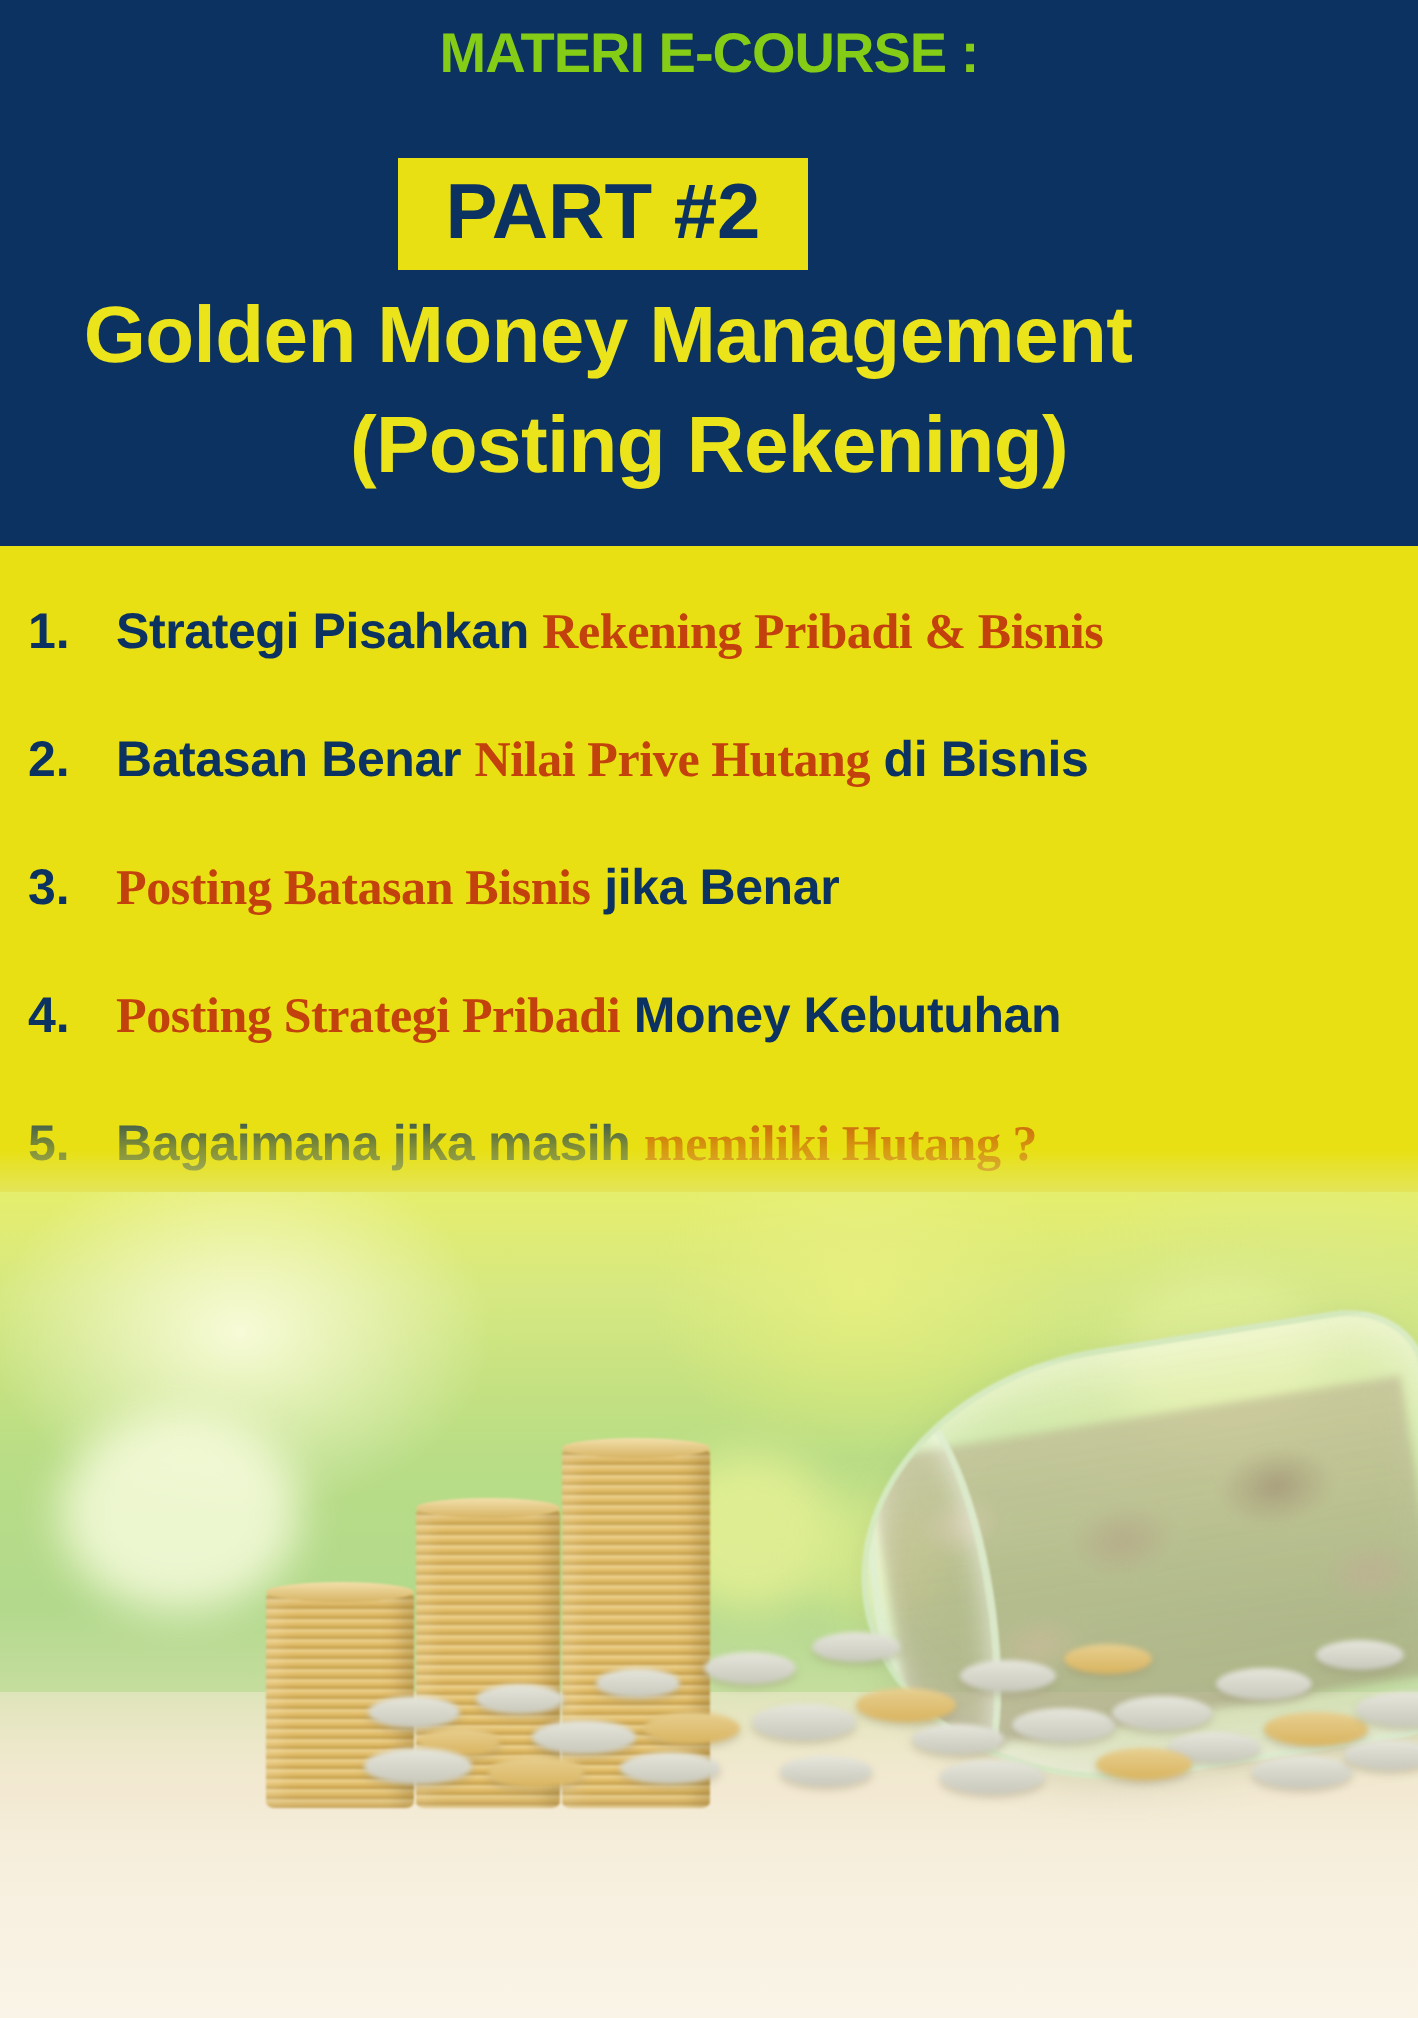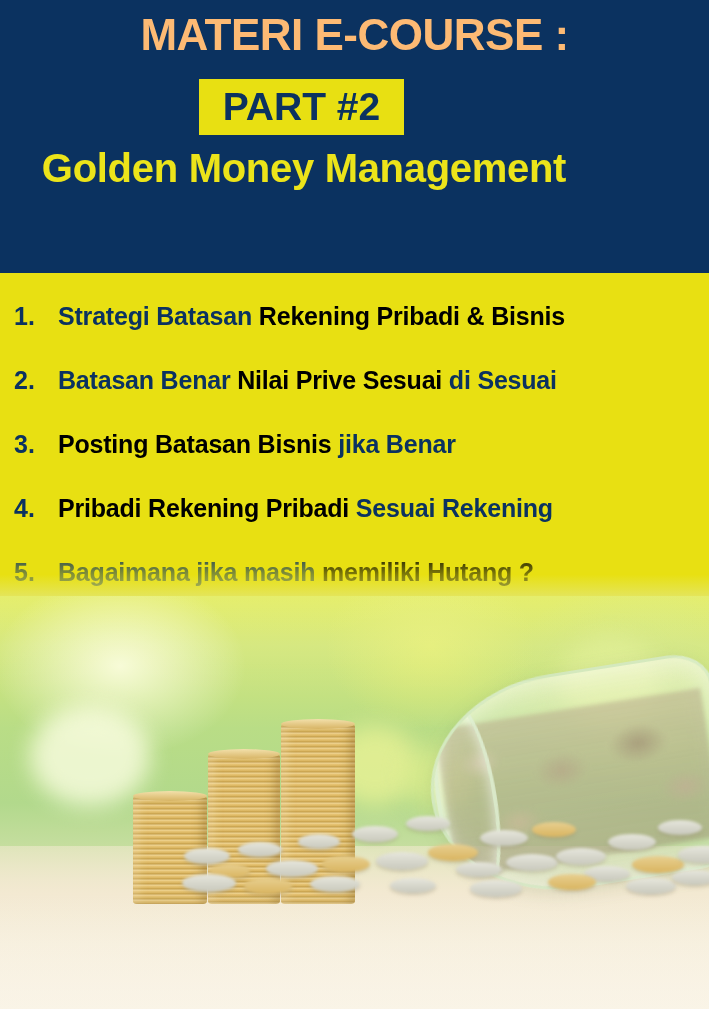--- a/index.html
+++ b/index.html
@@ -27,22 +27,22 @@
     height: 273px;
     background: #0b3260;
     overflow: hidden;
   }
   .header-title {
     position: absolute;
     left: 0;
     top: 13px;
     width: 709px;
     text-align: center;
-    color: #fdba74;
-    font-size: 44px;
+    color: #84cc16;
+    font-size: 28px;
     font-weight: bold;
     letter-spacing: -0.5px;
     line-height: 1.0;
     white-space: nowrap;
   }
   .part-badge-row {
     position: absolute;
     left: 0;
     top: 79px;
     width: 603px;
@@ -125,21 +125,22 @@
     width: 44px;
     flex: 0 0 44px;
   }
   .li-text {
     font-size: 25px;
     font-weight: bold;
     color: #0b3260;
     letter-spacing: -0.2px;
   }
   .li-text .hi {
-    color: #000000;
+    color: #c2410c;
+    font-family: Liberation Serif, serif;
   }
 
   
   .photo {
     position: absolute;
     left: 0;
     top: 596px;
     width: 709px;
     height: 413px;
     overflow: hidden;
@@ -251,39 +252,40 @@
 <div class="poster">
 
   <div class="header">
     <div class="header-title">MATERI E-COURSE :</div>
 
     <div class="part-badge-row">
       <span class="part-badge">PART #2</span>
     </div>
 
     <div class="header-sub1">Golden Money Management</div>
+    <div class="header-sub2">(Posting Rekening)</div>
   </div>
 
   <div class="list-band">
     <div id="list-host">
         <div class="list-item" style="top: 29px;">
           <span class="li-num">1.</span>
-          <span class="li-text"><span>Strategi Batasan </span><span class="hi">Rekening Pribadi &amp; Bisnis</span></span>
+          <span class="li-text"><span>Strategi Pisahkan </span><span class="hi">Rekening Pribadi &amp; Bisnis</span></span>
         </div>
         <div class="list-item" style="top: 93px;">
           <span class="li-num">2.</span>
-          <span class="li-text"><span>Batasan Benar </span><span class="hi">Nilai Prive Sesuai</span><span> di Sesuai</span></span>
+          <span class="li-text"><span>Batasan Benar </span><span class="hi">Nilai Prive Hutang</span><span> di Bisnis</span></span>
         </div>
         <div class="list-item" style="top: 157px;">
           <span class="li-num">3.</span>
           <span class="li-text"><span class="hi">Posting Batasan Bisnis</span><span> jika Benar</span></span>
         </div>
         <div class="list-item" style="top: 221px;">
           <span class="li-num">4.</span>
-          <span class="li-text"><span class="hi">Pribadi Rekening Pribadi</span><span> Sesuai Rekening</span></span>
+          <span class="li-text"><span class="hi">Posting Strategi Pribadi</span><span> Money Kebutuhan</span></span>
         </div>
         <div class="list-item" style="top: 285px;">
           <span class="li-num">5.</span>
           <span class="li-text"><span>Bagaimana jika masih </span><span class="hi">memiliki Hutang ?</span></span>
         </div>
       </div>
     <div class="list-band-fade"></div>
   </div>
 
   <div class="photo">

